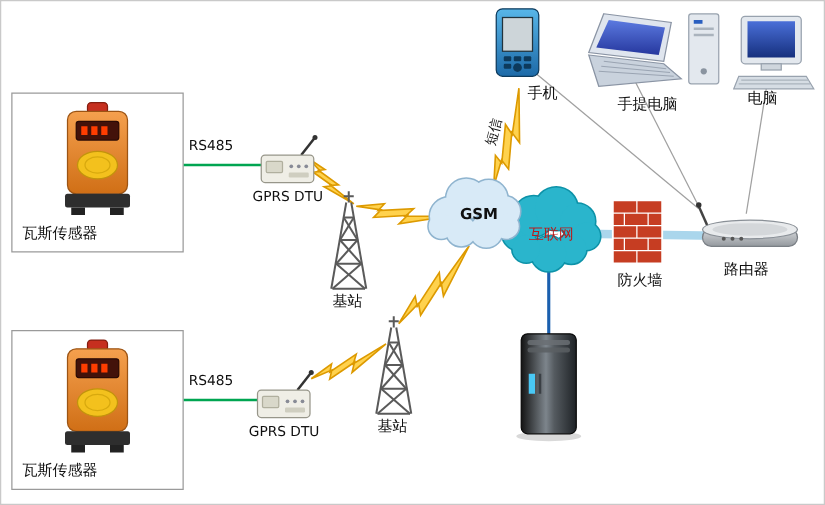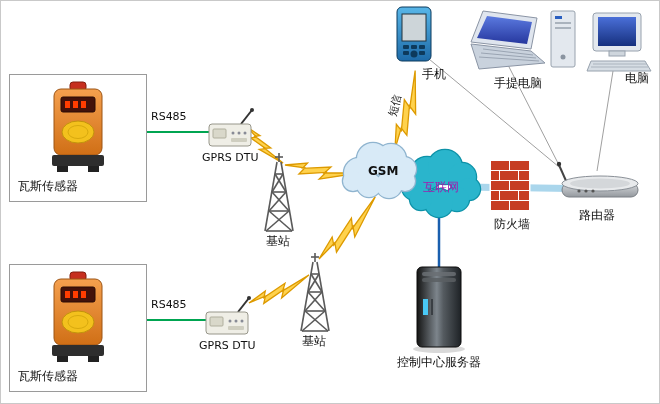--- a/index.html
+++ b/index.html
@@ -12,21 +12,21 @@
   svg.diagram { position:absolute; inset:0; display:block; }
   .sensor-box {
     position:absolute; width:138px; height:128px;
     border:1px solid #9a9a9a; background:#fff;
   }
   .lbl {
     position:absolute; font-size:12px; color:#101010;
     white-space:nowrap; line-height:1.2;
   }
   .lbl.small { font-size:11px; }
-  .lbl.white { color:#a21caf; }
+  .lbl.white { color:#b91c1c; }
   .lbl.rotated { transform:rotate(-76deg); transform-origin:center center; }
   .box-label { position:absolute; left:8px; bottom:6px; font-size:12px; color:#101010; white-space:nowrap; }
 
   
   .rs485-line { stroke:var(--rs485-line,#00a551); stroke-width:2; }
   .pipe       { stroke:var(--backbone-pipe,#aad6ec); stroke-width:7; stroke-linecap:round; }
   .server-link{ stroke:var(--server-link,#1a5fae); stroke-width:2.5; }
   .thin-link  { stroke:var(--thin-link,#a0a0a0); stroke-width:1; }
   .bolt       { fill:var(--lightning-fill,#ffd24d); stroke:var(--lightning-stroke,#dd9a00); stroke-width:1.3; }
   .cloud-gsm .stroked circle { fill:var(--gsm-cloud-fill,#d8eaf7); stroke:var(--gsm-cloud-stroke,#8fb4cf); stroke-width:2.5; }
@@ -302,19 +302,18 @@
     <div class="lbl small" style="left:150px;top:297px;">RS485</div>
     <div class="lbl small" style="left:201px;top:150px;">GPRS DTU</div>
     <div class="lbl small" style="left:198px;top:338px;">GPRS DTU</div>
     <div class="lbl" style="left:265px;top:233px;">基站</div>
     <div class="lbl" style="left:301px;top:333px;">基站</div>
     <div class="lbl" style="left:367px;top:163px;font-weight:bold;">GSM</div>
     <div class="lbl white" style="left:422px;top:179px;">互联网</div>
     <div class="lbl small rotated" style="left:383px;top:98px;">短信</div>
     <div class="lbl" style="left:421px;top:66px;">手机</div>
     <div class="lbl" style="left:477px;top:75px;margin-left:16px;">手提电脑</div>
-    <div class="lbl" style="left:597px;top:70px;margin-left:27px;">电脑</div>
+    <div class="lbl" style="left:597px;top:70px;">电脑</div>
     <div class="lbl" style="left:493px;top:216px;">防火墙</div>
     <div class="lbl" style="left:578px;top:207px;text-align:center;">路由器</div>
-    <div class="lbl" style="left:396px;top:354px;">控制中心服务器</div>
   </div>
 
 </div>
 
 </body></html>

